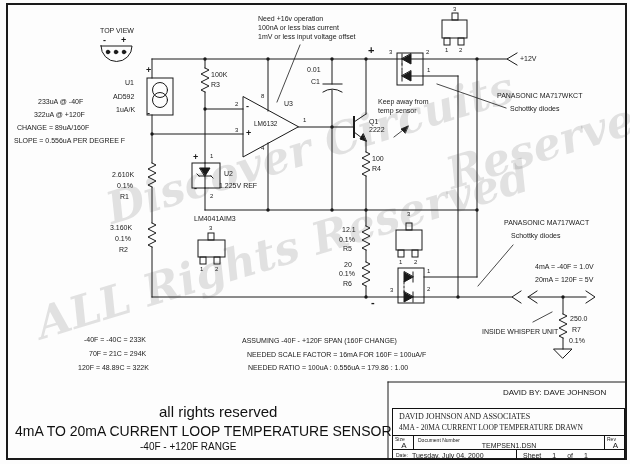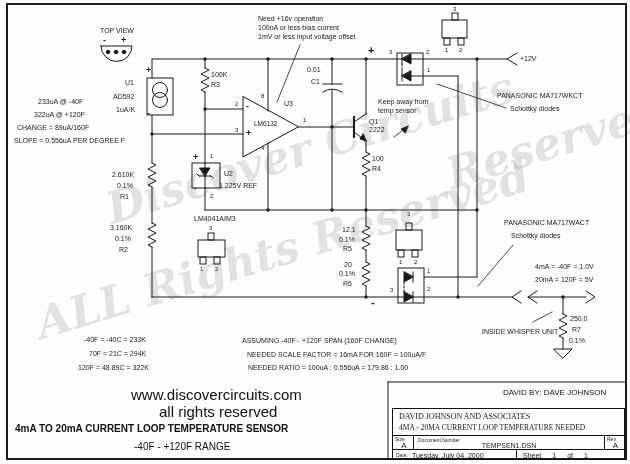--- a/index.html
+++ b/index.html
@@ -6,21 +6,21 @@
   html,body { background:#ffffff; }
   .page { position:relative; width:630px; height:464px; background:#fdfdfd; overflow:hidden;
           font-family:"Liberation Sans", sans-serif; color:#1a1a1a; }
   svg.schem { position:absolute; left:0; top:0; }
   .lbl { position:absolute; font-size:7px; line-height:1.05; white-space:nowrap; color:#1a1a1a; }
   .pn  { font-size:6px; }
   .sign { font-size:9px; font-weight:bold; }
   .bigsign { font-size:11px; font-weight:bold; }
   .ftr { position:absolute; white-space:nowrap; color:#111; }
   .site { font-size:15px; }
-  .maintitle { font-size:10px; font-weight:bold; }
+  .maintitle { font-size:14px; font-weight:normal; }
   .range { font-size:10px; }
   .drawnby { font-size:8px; }
   .wm { position:absolute; font-family:"DejaVu Serif", serif; font-style:italic; font-weight:bold;
         color:rgba(60,60,60,0.14); pointer-events:none; transform-origin:left top; white-space:nowrap; z-index:5; }
   .tb { position:absolute; left:392px; top:408px; width:233px; height:52px; border:1px solid #111; background:transparent; }
   .tb-top { height:26px; padding:3px 0 0 6px;font-family:Liberation Serif, serif; }
   .tb-company { font-size:8px; }
   .tb-doctitle { font-size:7.5px; margin-top:2px; }
   .tb-mid { display:flex; border-top:1px solid #111; height:14px; }
   .tb-size { width:21px; border-right:1px solid #111; display:flex; flex-direction:column; align-items:flex-start; padding-left:2px; }
@@ -316,29 +316,28 @@
 
   <div class="lbl" style="left:84px;top:336px;">-40F = -40C = 233K</div>
   <div class="lbl" style="left:89px;top:350px;">70F = 21C = 294K</div>
   <div class="lbl" style="left:78px;top:364px;">120F = 48.89C = 322K</div>
 
   <div class="lbl" style="left:242px;top:337px;">ASSUMING -40F - +120F SPAN (160F CHANGE)</div>
   <div class="lbl" style="left:247px;top:351px;">NEEDED SCALE FACTOR = 16mA FOR 160F = 100uA/F</div>
   <div class="lbl" style="left:248px;top:364px;">NEEDED RATIO = 100uA : 0.556uA = 179.86 : 1.00</div>
 
   <div class="ftr drawnby" style="left:503px;top:388px;">DAVID BY: DAVE JOHNSON</div>
-  <div class="ftr site" style="left:131px;top:386px;">www.discovercircuits.com</div>
   <div class="ftr site" style="left:159px;top:403px;">all rights reserved</div>
   <div class="ftr maintitle" style="left:15px;top:423px;">4mA TO 20mA CURRENT LOOP TEMPERATURE SENSOR</div>
-  <div class="ftr range" style="left:134px;top:441px;">-40F - +120F RANGE</div>
+  <div class="ftr range" style="left:140px;top:441px;">-40F - +120F RANGE</div>
 
   <div class="tb">
     <div class="tb-top">
       <div class="tb-company">DAVID JOHNSON AND ASSOCIATES</div>
-      <div class="tb-doctitle">4MA - 20MA CURRENT LOOP TEMPERATURE NEEDED</div>
+      <div class="tb-doctitle">4MA - 20MA CURRENT LOOP TEMPERATURE DRAWN</div>
     </div>
     <div class="tb-mid">
       <div class="tb-size">
         <span class="tb-small">Size</span>
         <span class="tb-val">A</span>
       </div>
       <div class="tb-doc">
         <span class="tb-small">Document Number</span>
         <span class="tb-docval">TEMPSEN1.DSN</span>
       </div>

